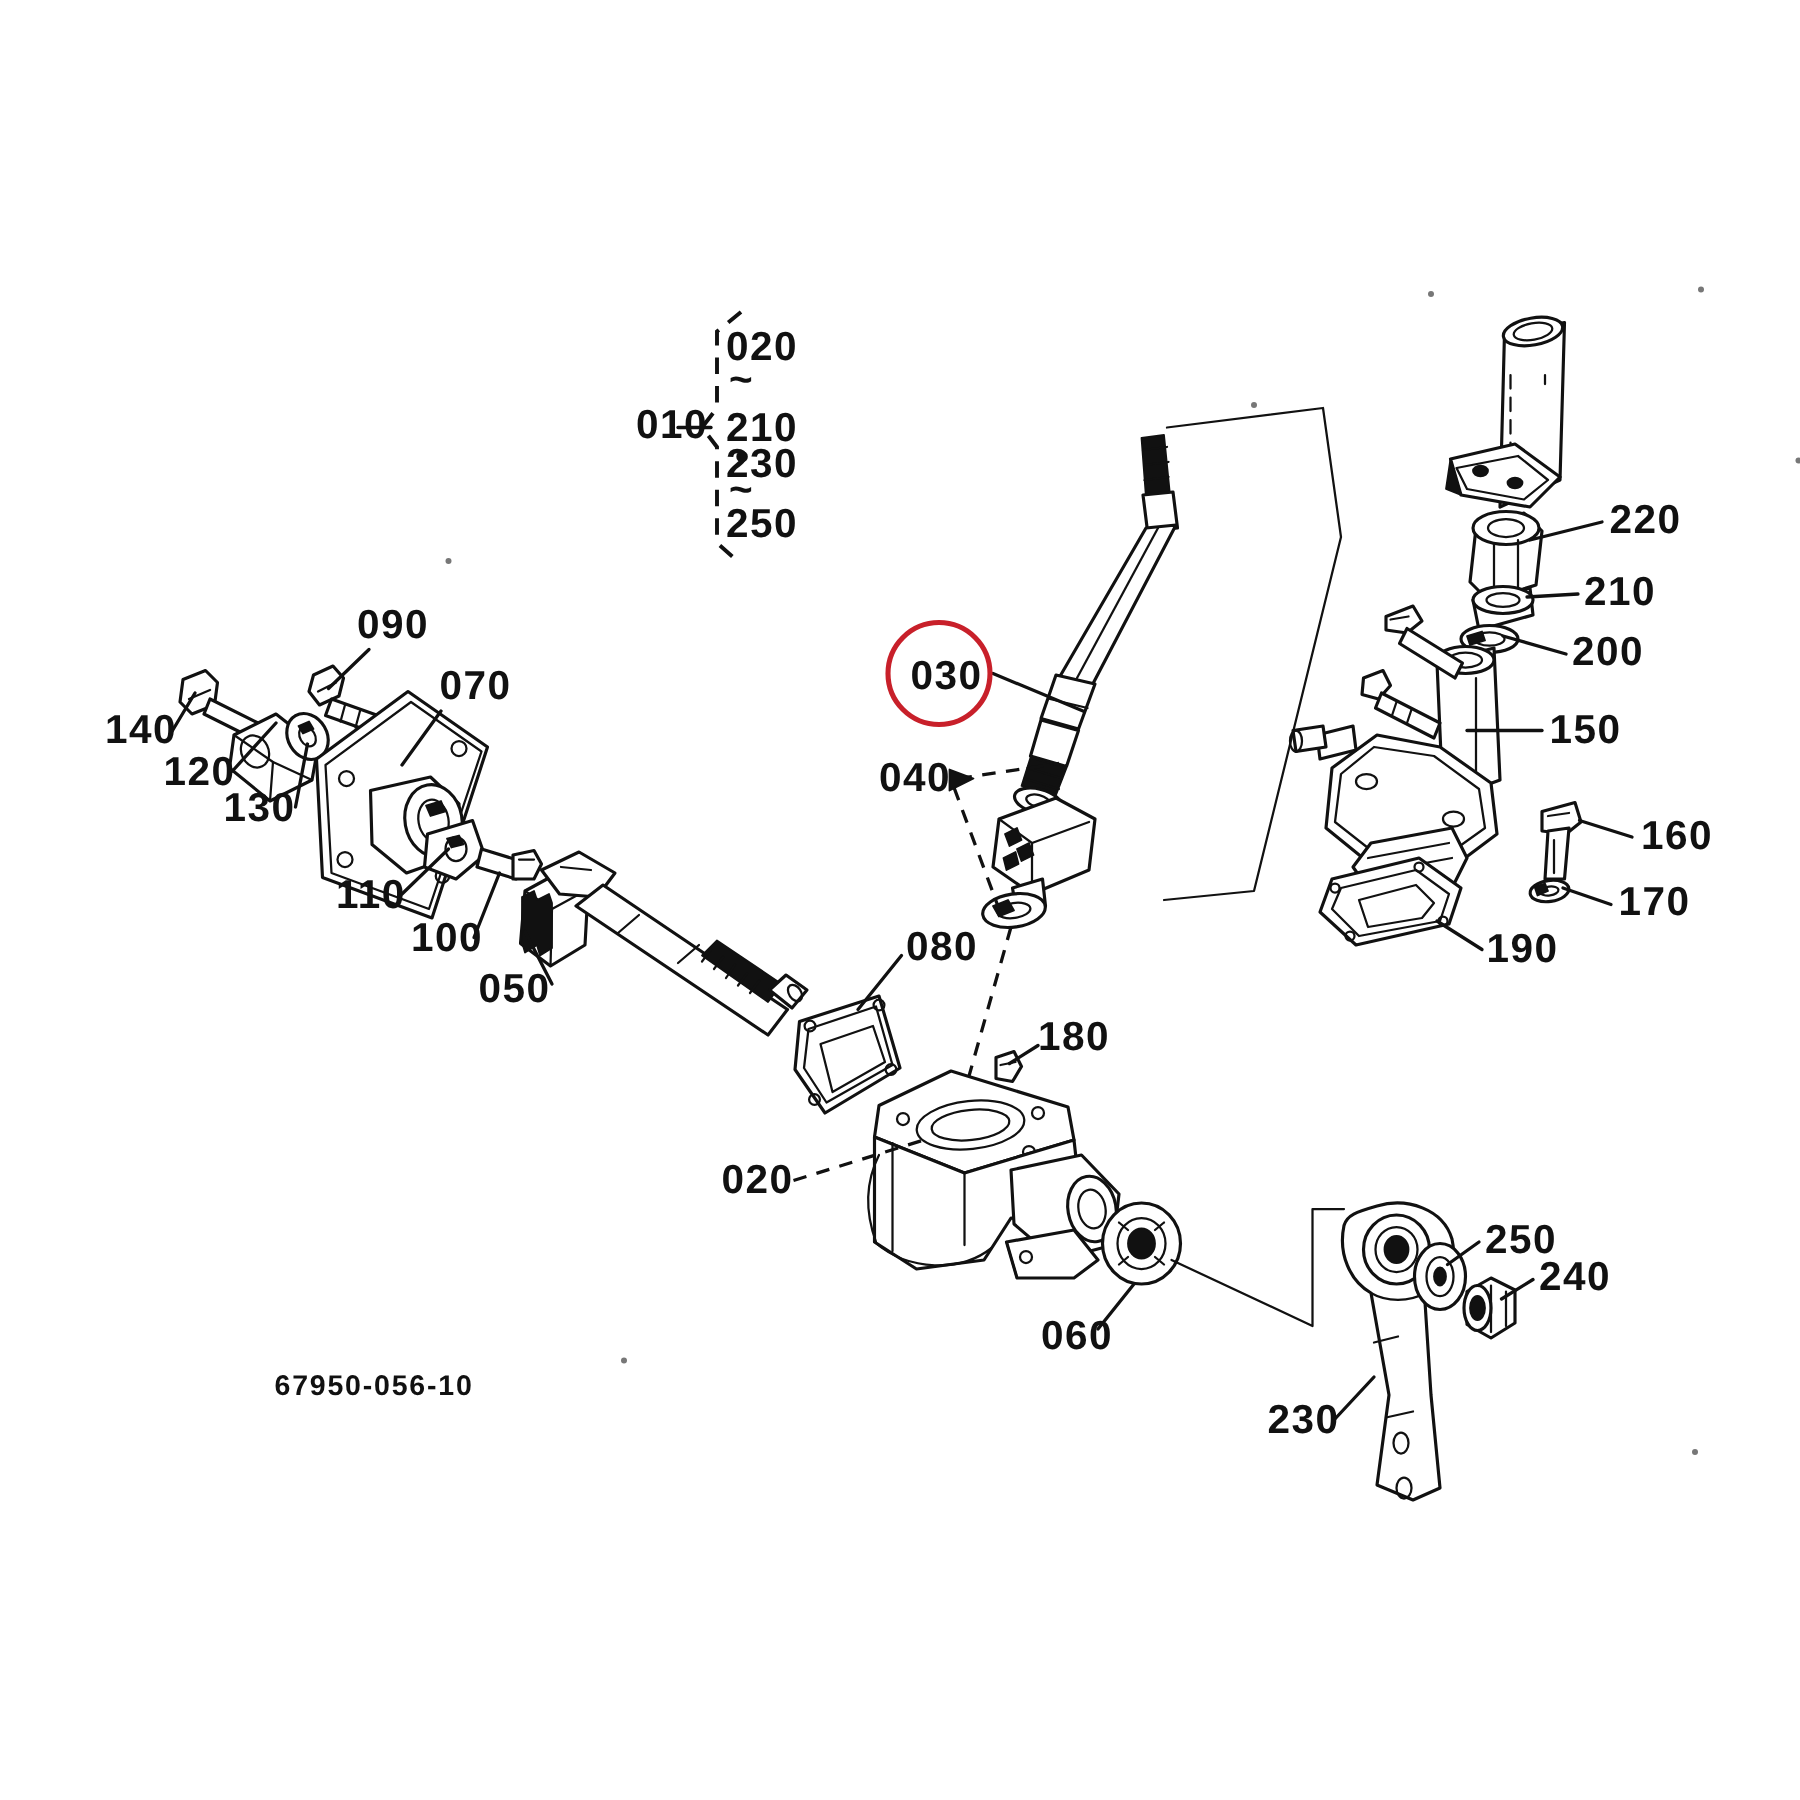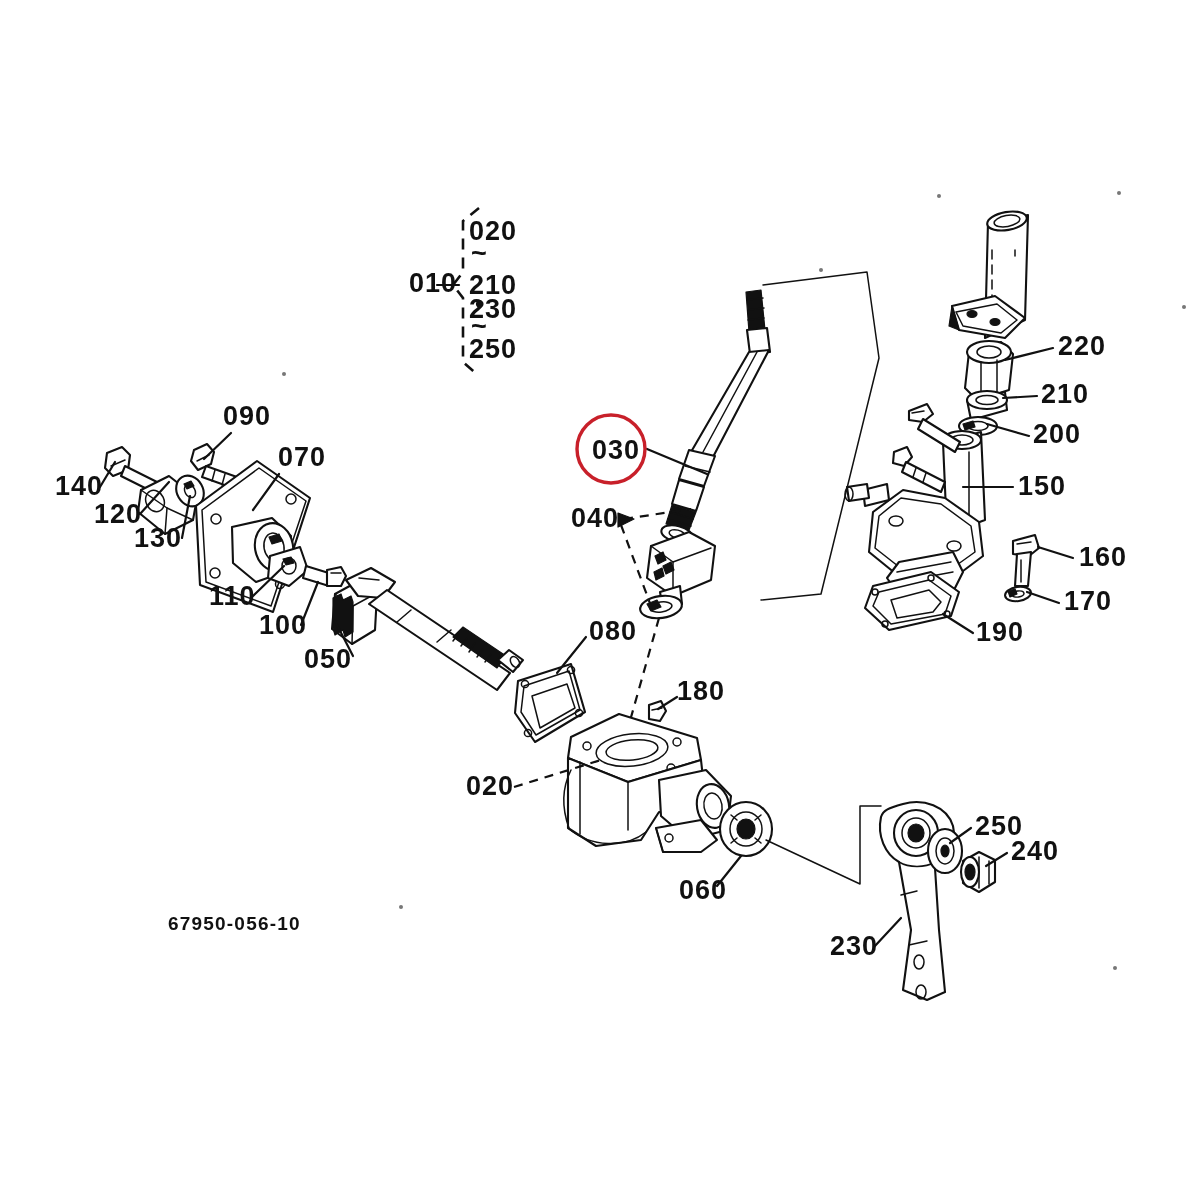--- a/index.html
+++ b/index.html
@@ -10,21 +10,21 @@
   }
   body {
     width: 1200px;
     height: 1200px;
     font-family: "Liberation Sans", sans-serif;
     overflow: hidden;
     position: relative;
   }
   #diagram-root {
     position: absolute;
-    top: 0; left: 1px;
+    top: 0; left: 16px;
     width: 1012px;
     height: 1200px;
   }
   svg.sheet {
     display: block;
     width: 1200px;
     height: 1200px;
   }
   .cl-thin {
     fill: none;

